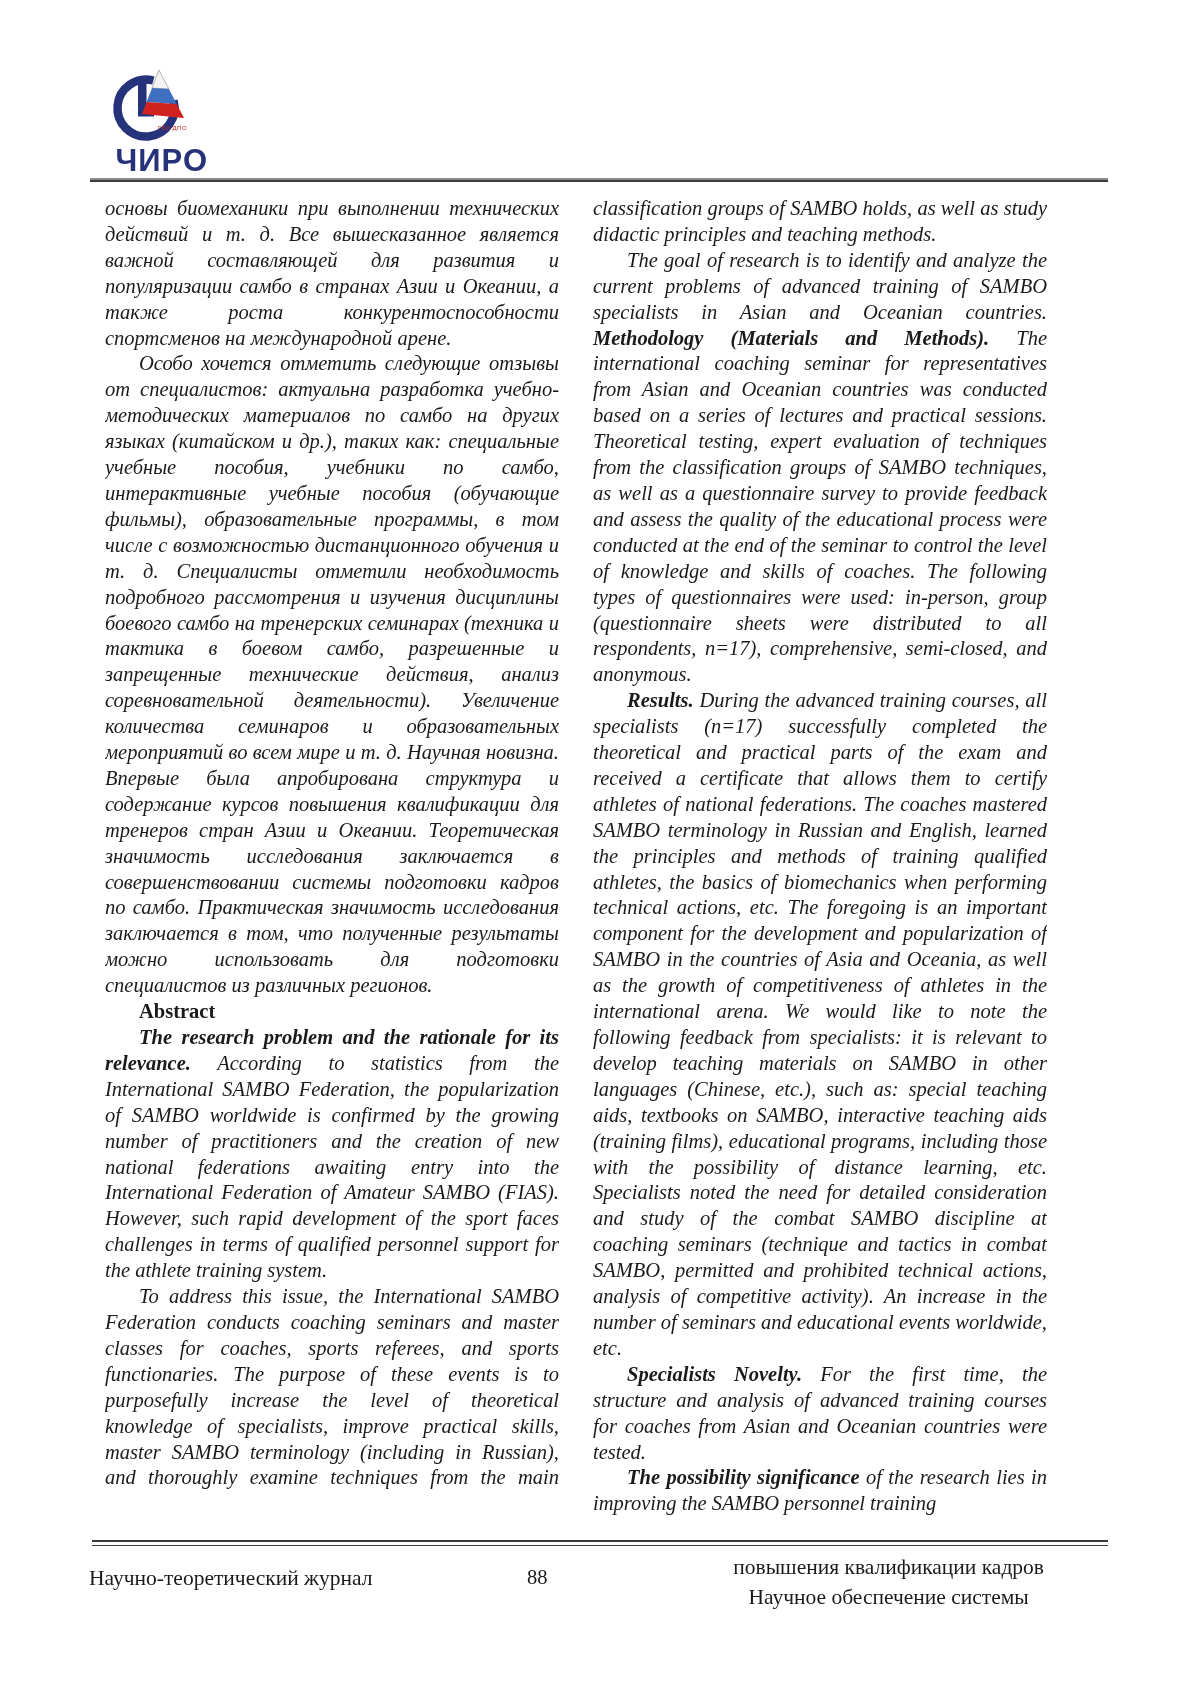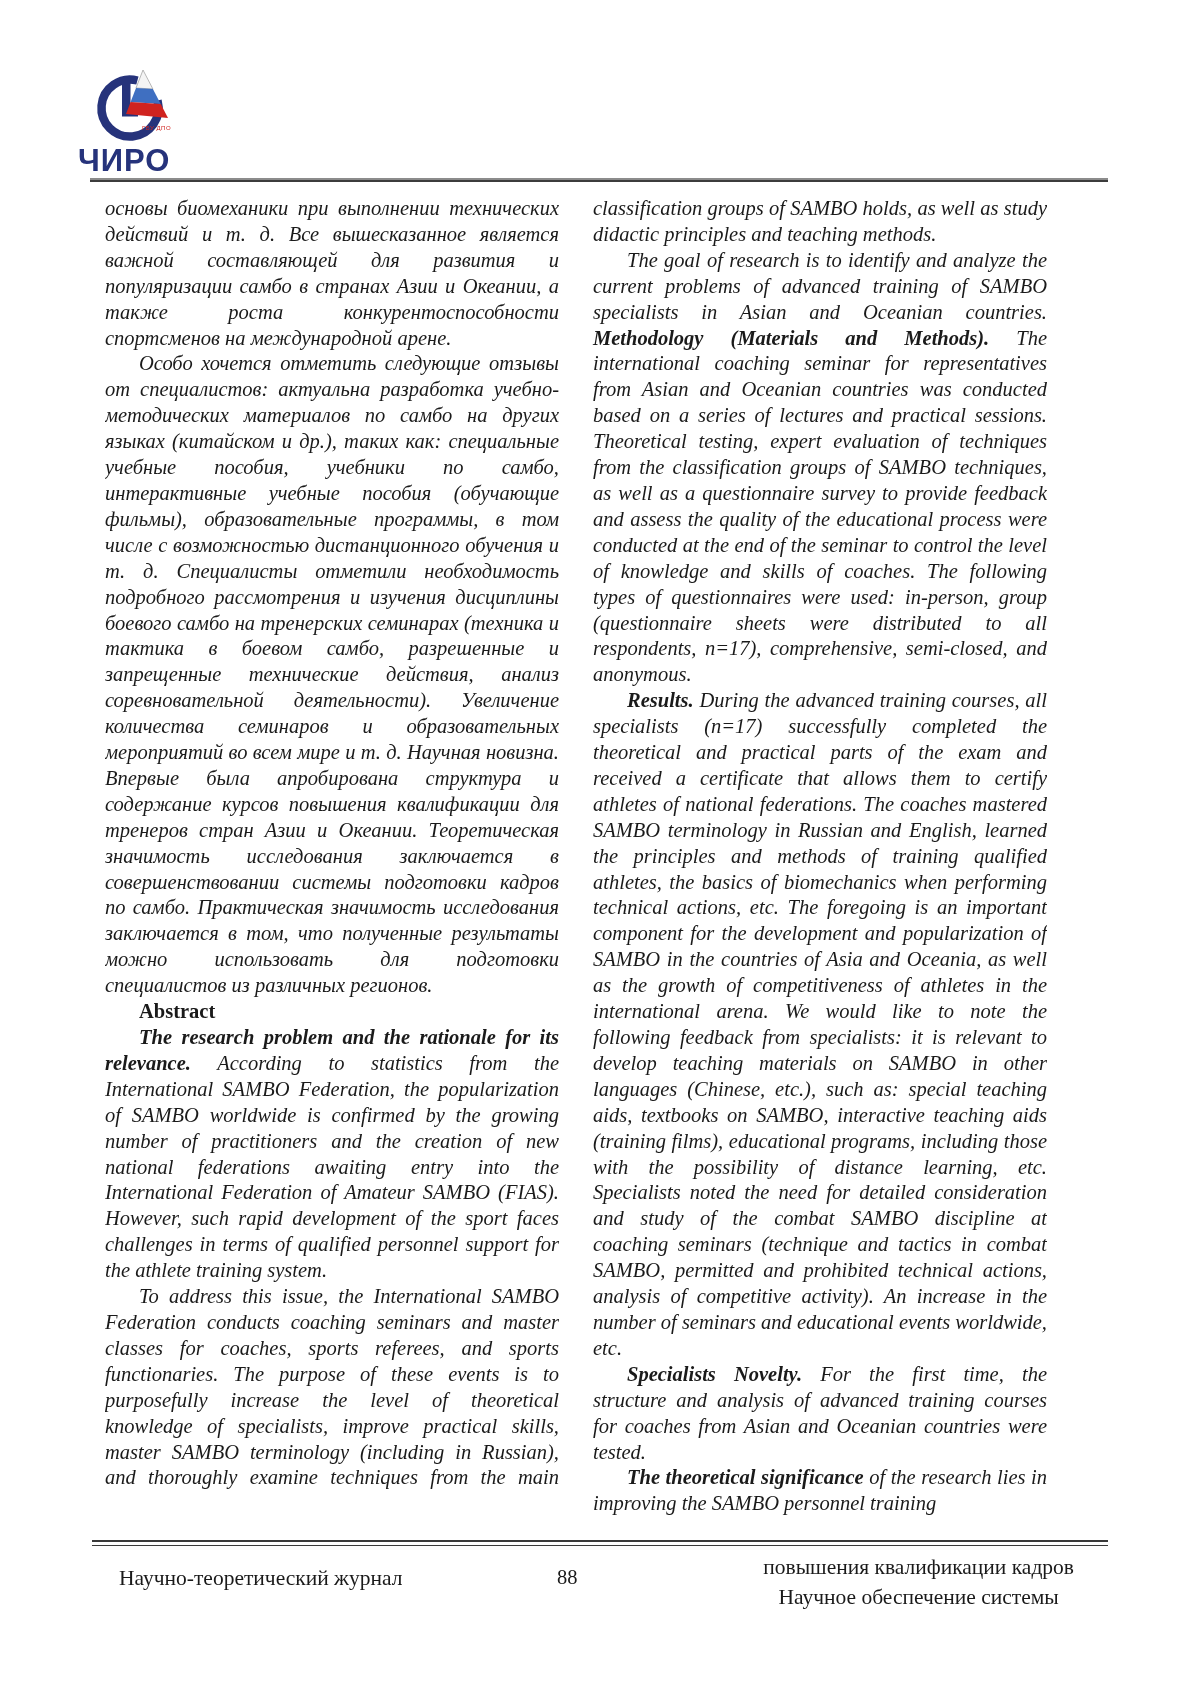--- a/index.html
+++ b/index.html
@@ -8,21 +8,21 @@
     --sail-blue:#3f6fc1;
     --sail-red:#d0231f;
     --text-black:#1a1a1a;
   }
   .page{
     position:relative; width:1200px; height:1697px; background:#fff;
     font-family:"Liberation Serif", serif; color:var(--text-black);
     overflow:hidden;
   }
   
-  .logo{ position:absolute; left:78px; top:64px; width:114px; text-align:left; }
+  .logo{ position:absolute; left:94px; top:64px; width:114px; text-align:right; }
   .logo svg{ display:block; margin:0 auto; }
   .logo-acronym{
     margin-top:-7px; font-family:"Liberation Sans", sans-serif;
     font-weight:800; font-size:31px; letter-spacing:1px; color:var(--logo-navy);
   }
   .section-title{
     position:absolute; left:218px; top:110px; margin:0;
     font-size:26px; font-weight:bold; font-style:normal; color:#000;
   }
   .header-rule{
@@ -40,21 +40,21 @@
   .content p.no-indent{ text-indent:0; }
   .seg-i{ font-style:italic; font-weight:normal; }
   .seg-b{ font-style:normal; font-weight:bold; }
   .seg-bi{ font-style:italic; font-weight:bold; }
   
   .footer-rule{
     position:absolute; left:92px; top:1540px; width:1016px; height:3px;
     border-top:2.5px solid #3a3a3a; border-bottom:1.5px solid #3a3a3a;
     box-sizing:content-box; background:#fff;
   }
-  .footer{ position:absolute; left:119px; top:1552px; width:955px; height:70px;
+  .footer{ position:absolute; left:89px; top:1552px; width:955px; height:70px;
     font-style:normal; }
   .f-left{ position:absolute; left:0; top:14px; font-size:21.5px; }
   .f-page{ position:absolute; left:438px; top:14px; width:64px; text-align:left; font-size:20.5px; }
   .f-right{ position:absolute; right:0; top:0; text-align:center;
     font-size:21.5px; line-height:30px; }
 </style>
 </head>
 <body>
 
 <div class="page">
@@ -81,21 +81,21 @@
 
   <main class="content" id="article-body">
       <p class="no-indent"><span class="seg-i">основы биомеханики при выполнении технических действий и т. д. Все вышесказанное является важной составляющей для развития и популяризации самбо в странах Азии и Океании, а также роста конкурентоспособности спортсменов на международной арене.</span></p>
       <p><span class="seg-i">Особо хочется отметить следующие отзывы от специалистов: актуальна разработка учебно-методических материалов по самбо на других языках (китайском и др.), таких как: специальные учебные пособия, учебники по самбо, интерактивные учебные пособия (обучающие фильмы), образовательные программы, в том числе с возможностью дистанционного обучения и т. д. Специалисты отметили необходимость подробного рассмотрения и изучения дисциплины боевого самбо на тренерских семинарах (техника и тактика в боевом самбо, разрешенные и запрещенные технические действия, анализ соревновательной деятельности). Увеличение количества семинаров и образовательных мероприятий во всем мире и т. д. Научная новизна. Впервые была апробирована структура и содержание курсов повышения квалификации для тренеров стран Азии и Океании. Теоретическая значимость исследования заключается в совершенствовании системы подготовки кадров по самбо. Практическая значимость исследования заключается в том, что полученные результаты можно использовать для подготовки специалистов из различных регионов.</span></p>
       <p><span class="seg-b">Abstract</span></p>
       <p><span class="seg-bi">The research problem and the rationale for its relevance.</span><span class="seg-i"> According to statistics from the International SAMBO Federation, the popularization of SAMBO worldwide is confirmed by the growing number of practitioners and the creation of new national federations awaiting entry into the International Federation of Amateur SAMBO (FIAS). However, such rapid development of the sport faces challenges in terms of qualified personnel support for the athlete training system.</span></p>
       <p><span class="seg-i">To address this issue, the International SAMBO Federation conducts coaching seminars and master classes for coaches, sports referees, and sports functionaries. The purpose of these events is to purposefully increase the level of theoretical knowledge of specialists, improve practical skills, master SAMBO terminology (including in Russian), and thoroughly examine techniques from the main classification groups of SAMBO holds, as well as study didactic principles and teaching methods.</span></p>
       <p><span class="seg-i">The goal of research is to identify and analyze the current problems of advanced training of SAMBO specialists in Asian and Oceanian countries. </span><span class="seg-bi">Methodology (Materials and Methods).</span><span class="seg-i"> The international coaching seminar for representatives from Asian and Oceanian countries was conducted based on a series of lectures and practical sessions. Theoretical testing, expert evaluation of techniques from the classification groups of SAMBO techniques, as well as a questionnaire survey to provide feedback and assess the quality of the educational process were conducted at the end of the seminar to control the level of knowledge and skills of coaches. The following types of questionnaires were used: in-person, group (questionnaire sheets were distributed to all respondents, n=17), comprehensive, semi-closed, and anonymous.</span></p>
       <p><span class="seg-bi">Results.</span><span class="seg-i"> During the advanced training courses, all specialists (n=17) successfully completed the theoretical and practical parts of the exam and received a certificate that allows them to certify athletes of national federations. The coaches mastered SAMBO terminology in Russian and English, learned the principles and methods of training qualified athletes, the basics of biomechanics when performing technical actions, etc. The foregoing is an important component for the development and popularization of SAMBO in the countries of Asia and Oceania, as well as the growth of competitiveness of athletes in the international arena. We would like to note the following feedback from specialists: it is relevant to develop teaching materials on SAMBO in other languages (Chinese, etc.), such as: special teaching aids, textbooks on SAMBO, interactive teaching aids (training films), educational programs, including those with the possibility of distance learning, etc. Specialists noted the need for detailed consideration and study of the combat SAMBO discipline at coaching seminars (technique and tactics in combat SAMBO, permitted and prohibited technical actions, analysis of competitive activity). An increase in the number of seminars and educational events worldwide, etc.</span></p>
       <p><span class="seg-bi">Specialists Novelty.</span><span class="seg-i"> For the first time, the structure and analysis of advanced training courses for coaches from Asian and Oceanian countries were tested.</span></p>
-      <p><span class="seg-bi">The theoretical significance</span><span class="seg-i"> of the research lies in improving the SAMBO personnel training</span></p>
+      <p><span class="seg-bi">The possibility significance</span><span class="seg-i"> of the research lies in improving the SAMBO personnel training</span></p>
     </main>
 
   <div class="footer-rule"></div>
   <footer class="footer">
     <div class="f-left">Научно-теоретический журнал</div>
     <div class="f-page">88</div>
     <div class="f-right">
       <div>повышения квалификации кадров</div>
       <div>Научное обеспечение системы</div>
     </div>

